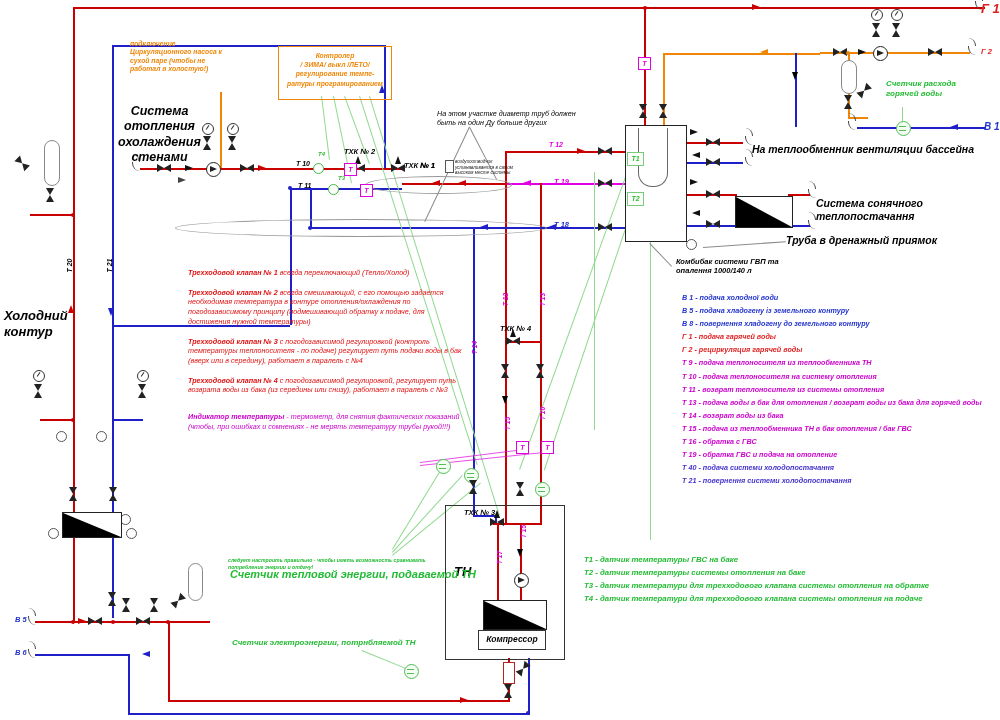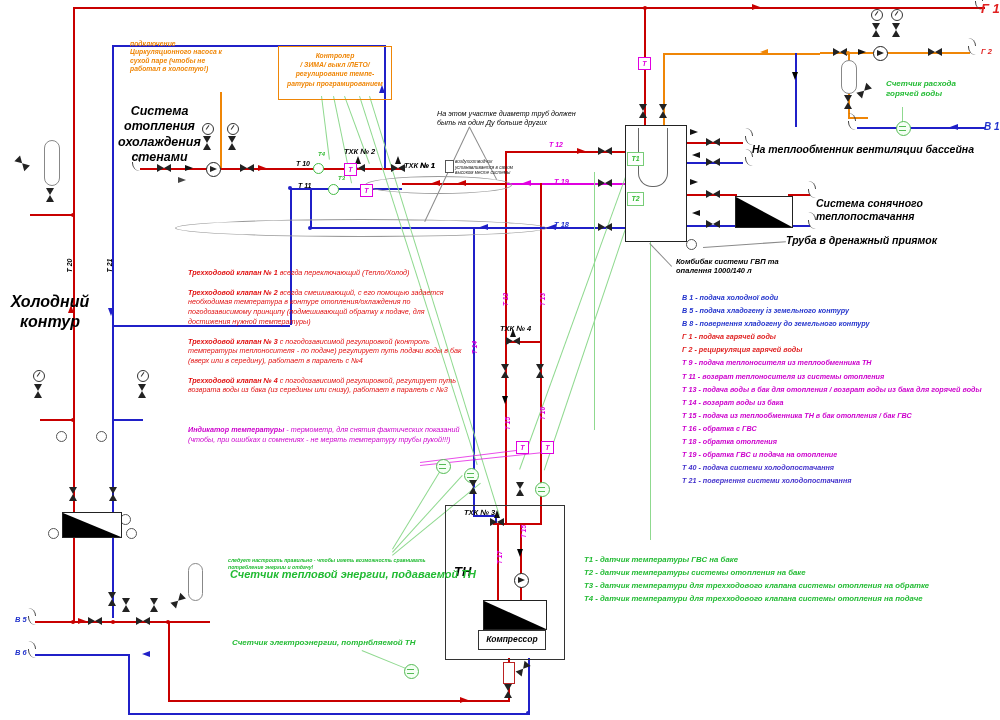--- a/index.html
+++ b/index.html
@@ -60,21 +60,21 @@
     font:italic bold 6.8px/1.35 "Liberation Sans",sans-serif;white-space:pre-line;padding-top:4px}
   .tank{border:1.8px solid #222;background:#fff}
   .u{border-left:1.4px solid #666;border-right:1.4px solid #666;border-bottom:1.4px solid #666;border-radius:0 0 14px 14px}
   .tnbox{border:1.8px solid #333}
   .kbox{border:1.2px solid #333;background:#fff;text-align:center;
     font:italic bold 8.5px/17px "Liberation Sans",sans-serif}
   
   #notes{left:188px;top:268px;width:276px;font:italic 7.2px/1.35 "Liberation Sans",sans-serif;color:#e01010}
   #notes p{margin:0 0 10px}
   #notes b{font-style:italic}
-  #notes .mg{color:#cc00cc;margin-top:30px}
+  #notes .mg{color:#cc00cc;margin-top:17px}
   
   #leg{left:682px;top:291px;font:italic bold 7.2px/13.1px "Liberation Sans",sans-serif;white-space:nowrap}
   .lb{color:#2233cc}.lr{color:#e02020}.lm{color:#cc00cc}.lv{color:#4433cc}
   #sleg{left:584px;top:553px;font:italic bold 7.8px/13px "Liberation Sans",sans-serif;color:#22bb33;white-space:nowrap}
   .gtx{color:#22bb33;font-style:italic;font-weight:bold}
 </style>
 </head>
 <body>
 
 <div id="c">
@@ -337,21 +337,21 @@
   <div class="e tx nw" style="left:554px;top:220px;font-size:7.5px;color:#2233cc">Т 18</div>
   <div class="e vt" style="left:492px;top:296px">Т 12</div>
   <div class="e vt" style="left:529px;top:296px">Т 13</div>
   <div class="e vt" style="left:461px;top:344px">Т 14</div>
   <div class="e vt" style="left:494px;top:420px">Т 15</div>
   <div class="e vt" style="left:529px;top:410px">Т 16</div>
   <div class="e vt" style="left:486px;top:554px">Т 17</div>
   <div class="e vt" style="left:510px;top:528px">Т 15</div>
   <div class="e vt" style="left:56px;top:262px;color:#000;font-size:7px">Т 20</div>
   <div class="e vt" style="left:96px;top:262px;color:#000;font-size:7px">Т 21</div>
-  <div class="e tx" style="left:4px;top:292px;width:92px;font-size:16px;text-align:center">Холодний
+  <div class="e tx" style="left:4px;top:308px;width:92px;font-size:13px;">Холодний
 контур</div>
   <div class="e tx nw" style="left:454px;top:564px;font-size:13px">ТН</div>
   <div class="e tx nw" style="left:752px;top:143px;font-size:10.5px">На теплообменник вентиляции бассейна</div>
   <div class="e tx" style="left:816px;top:197px;font-size:10.5px">Система сонячного
 теплопостачання</div>
   <div class="e tx nw" style="left:786px;top:234px;font-size:10.5px">Труба в дренажный приямок</div>
   <div class="e tx" style="left:676px;top:257px;font-size:7.5px">Комбибак системи ГВП  та
 опалення 1000/140 л</div>
   <div class="e tx nw" style="left:981px;top:1px;font-size:13px;color:#e02020">Г 1</div>
   <div class="e tx nw" style="left:981px;top:47px;font-size:7.5px;color:#e02020">Г 2</div>
@@ -375,26 +375,26 @@
     <p class="mg"><b>Индикатор температуры</b><span> - термометр, для снятия фактических показаний (чтобы, при ошибках и сомнениях - не мерять температуру трубы рукой!!!)</span></p>
   </div>
 
   <div class="e" id="leg">
     <div class="lb">В 1 - подача холодної води</div>
     <div class="lb">В 5 - подача хладогену із земельного контуру</div>
     <div class="lb">В 8 - повернення хладогену до земельного контуру</div>
     <div class="lr">Г 1 - подача гарячей воды</div>
     <div class="lr">Г 2 - рециркуляция гарячей воды</div>
     <div class="lm">Т 9 - подача теплоносителя из теплообменника ТН</div>
+    <div class="lm">Т 10 - подача теплоносителя на систему отопления</div>
     <div class="lm">Т 11 - возврат теплоносителя из системы отопления</div>
     <div class="lm">Т 13 - подача воды в бак для отопления / возврат воды из бака для горячей воды</div>
     <div class="lm">Т 14 - возврат воды из бака</div>
     <div class="lm">Т 15 - подача из теплообменника ТН в бак отопления / бак ГВС</div>
     <div class="lm">Т 16 - обратка с ГВС</div>
-    <div class="lm">Т 18 - обратка отопления</div>
     <div class="lm">Т 19 - обратка ГВС и подача на отопление</div>
     <div class="lv">Т 40 - подача системи холодопостачання</div>
     <div class="lv">Т 21 - повернення системи холодопостачання</div>
   </div>
 
   <div class="e" id="sleg">
     <div>Т1 - датчик температуры ГВС на баке</div>
     <div>Т2 - датчик температуры системы отопления на баке</div>
     <div>Т3 - датчик температури для трехходового клапана системы отопления на обратке</div>
     <div>Т4 - датчик температури для трехходового клапана системы отопления на подаче</div>

